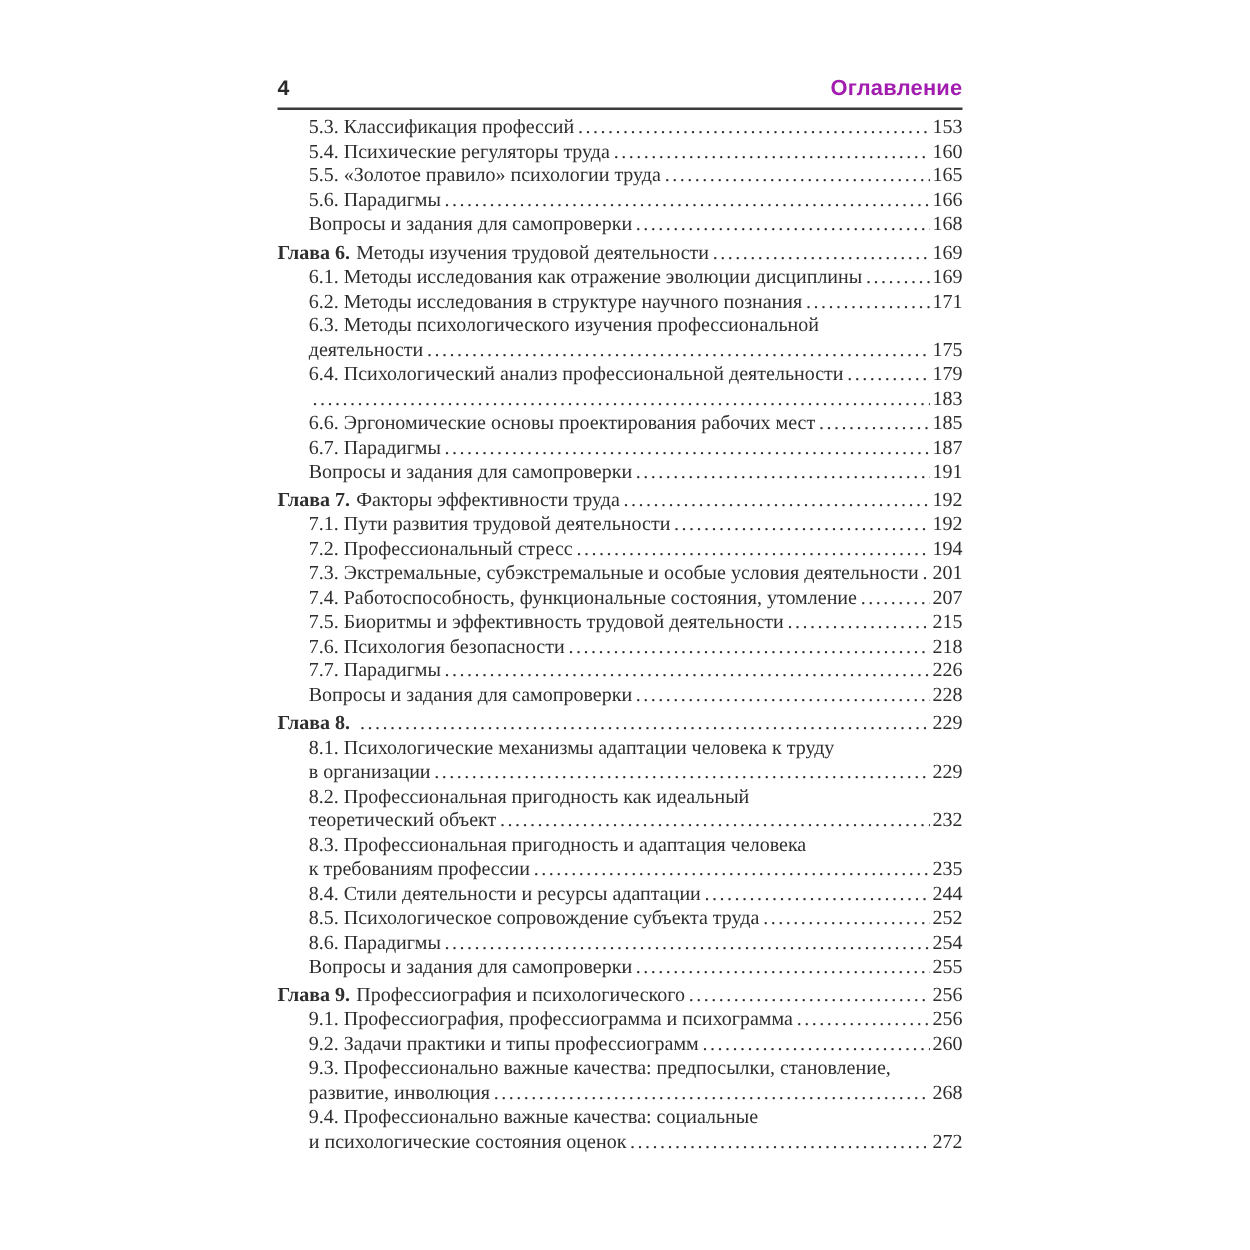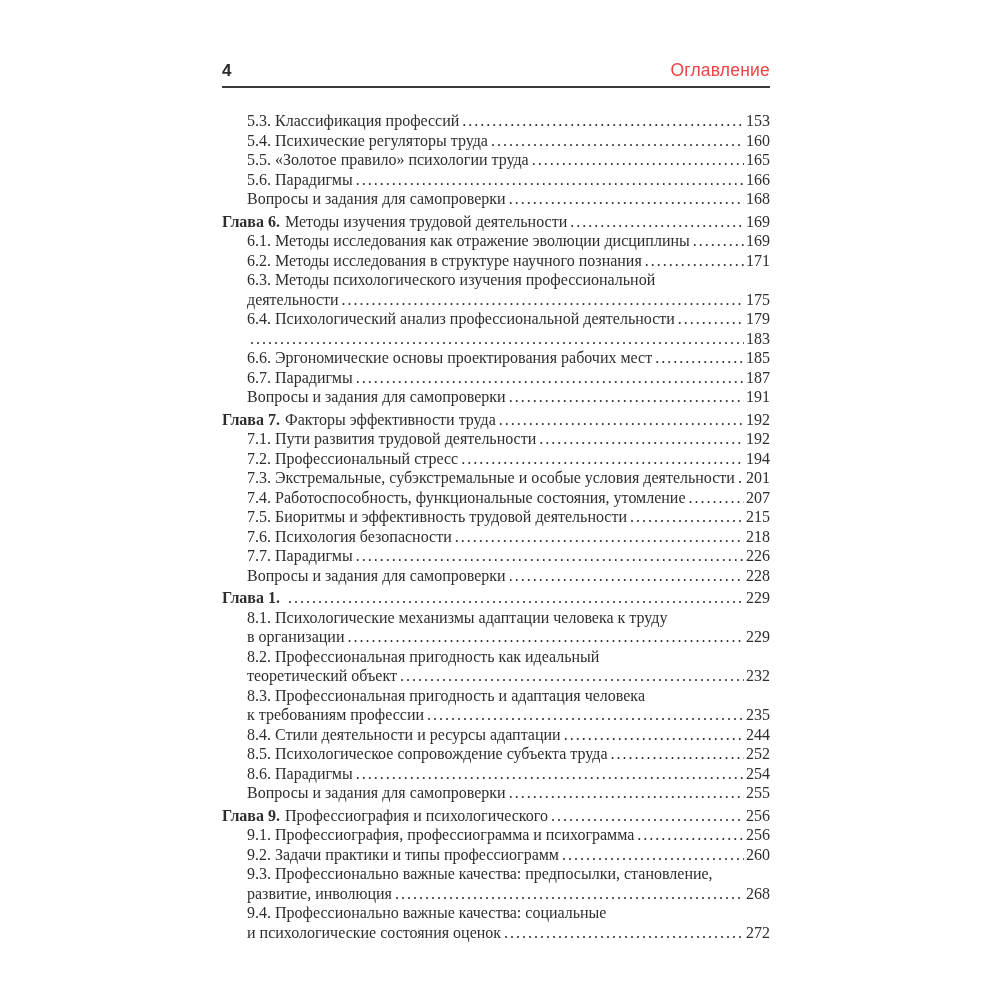--- a/index.html
+++ b/index.html
@@ -29,27 +29,27 @@
     border-bottom: 2px solid #3b3b3b;
     padding-bottom: 5px;
     font-family: "Liberation Sans", "DejaVu Sans", sans-serif;
   }
   .page-header .folio {
     font-weight: bold;
     font-size: 17px;
     color: #2a2a2a;
   }
   .page-header .running-title {
-    font-weight: 400;
+    font-weight: 700;
     font-size: 17.5px;
-    color: #ef4444;
+    color: #a21caf;
     letter-spacing: 0.2px;
   }
   .toc {
-    margin-top: 23px;
+    margin-top: 4px;
   }
   .toc-line {
     display: flex;
     align-items: baseline;
     line-height: 19.5px;
     font-size: 16px;
     white-space: nowrap;
   }
   .toc-line.kind-chapter { margin-top: 3px; }
   .toc-line.kind-section,
@@ -202,21 +202,21 @@
           <span class="entry-text">7.7. Парадигмы</span>
           <span class="leader"></span>
           <span class="page-num">226</span>
         </div>
         <div class="toc-line kind-section">
           <span class="entry-text">Вопросы и задания для самопроверки</span>
           <span class="leader"></span>
           <span class="page-num">228</span>
         </div>
         <div class="toc-line kind-chapter">
-          <span class="entry-bold">Глава 1.</span>
+          <span class="entry-bold">Глава 8.</span>
           <span class="leader"></span>
           <span class="page-num">229</span>
         </div>
         <div class="toc-line kind-section">
           <span class="entry-text">8.1. Психологические механизмы адаптации человека к труду</span>
         </div>
         <div class="toc-line kind-cont">
           <span class="entry-text">в организации</span>
           <span class="leader"></span>
           <span class="page-num">229</span>

